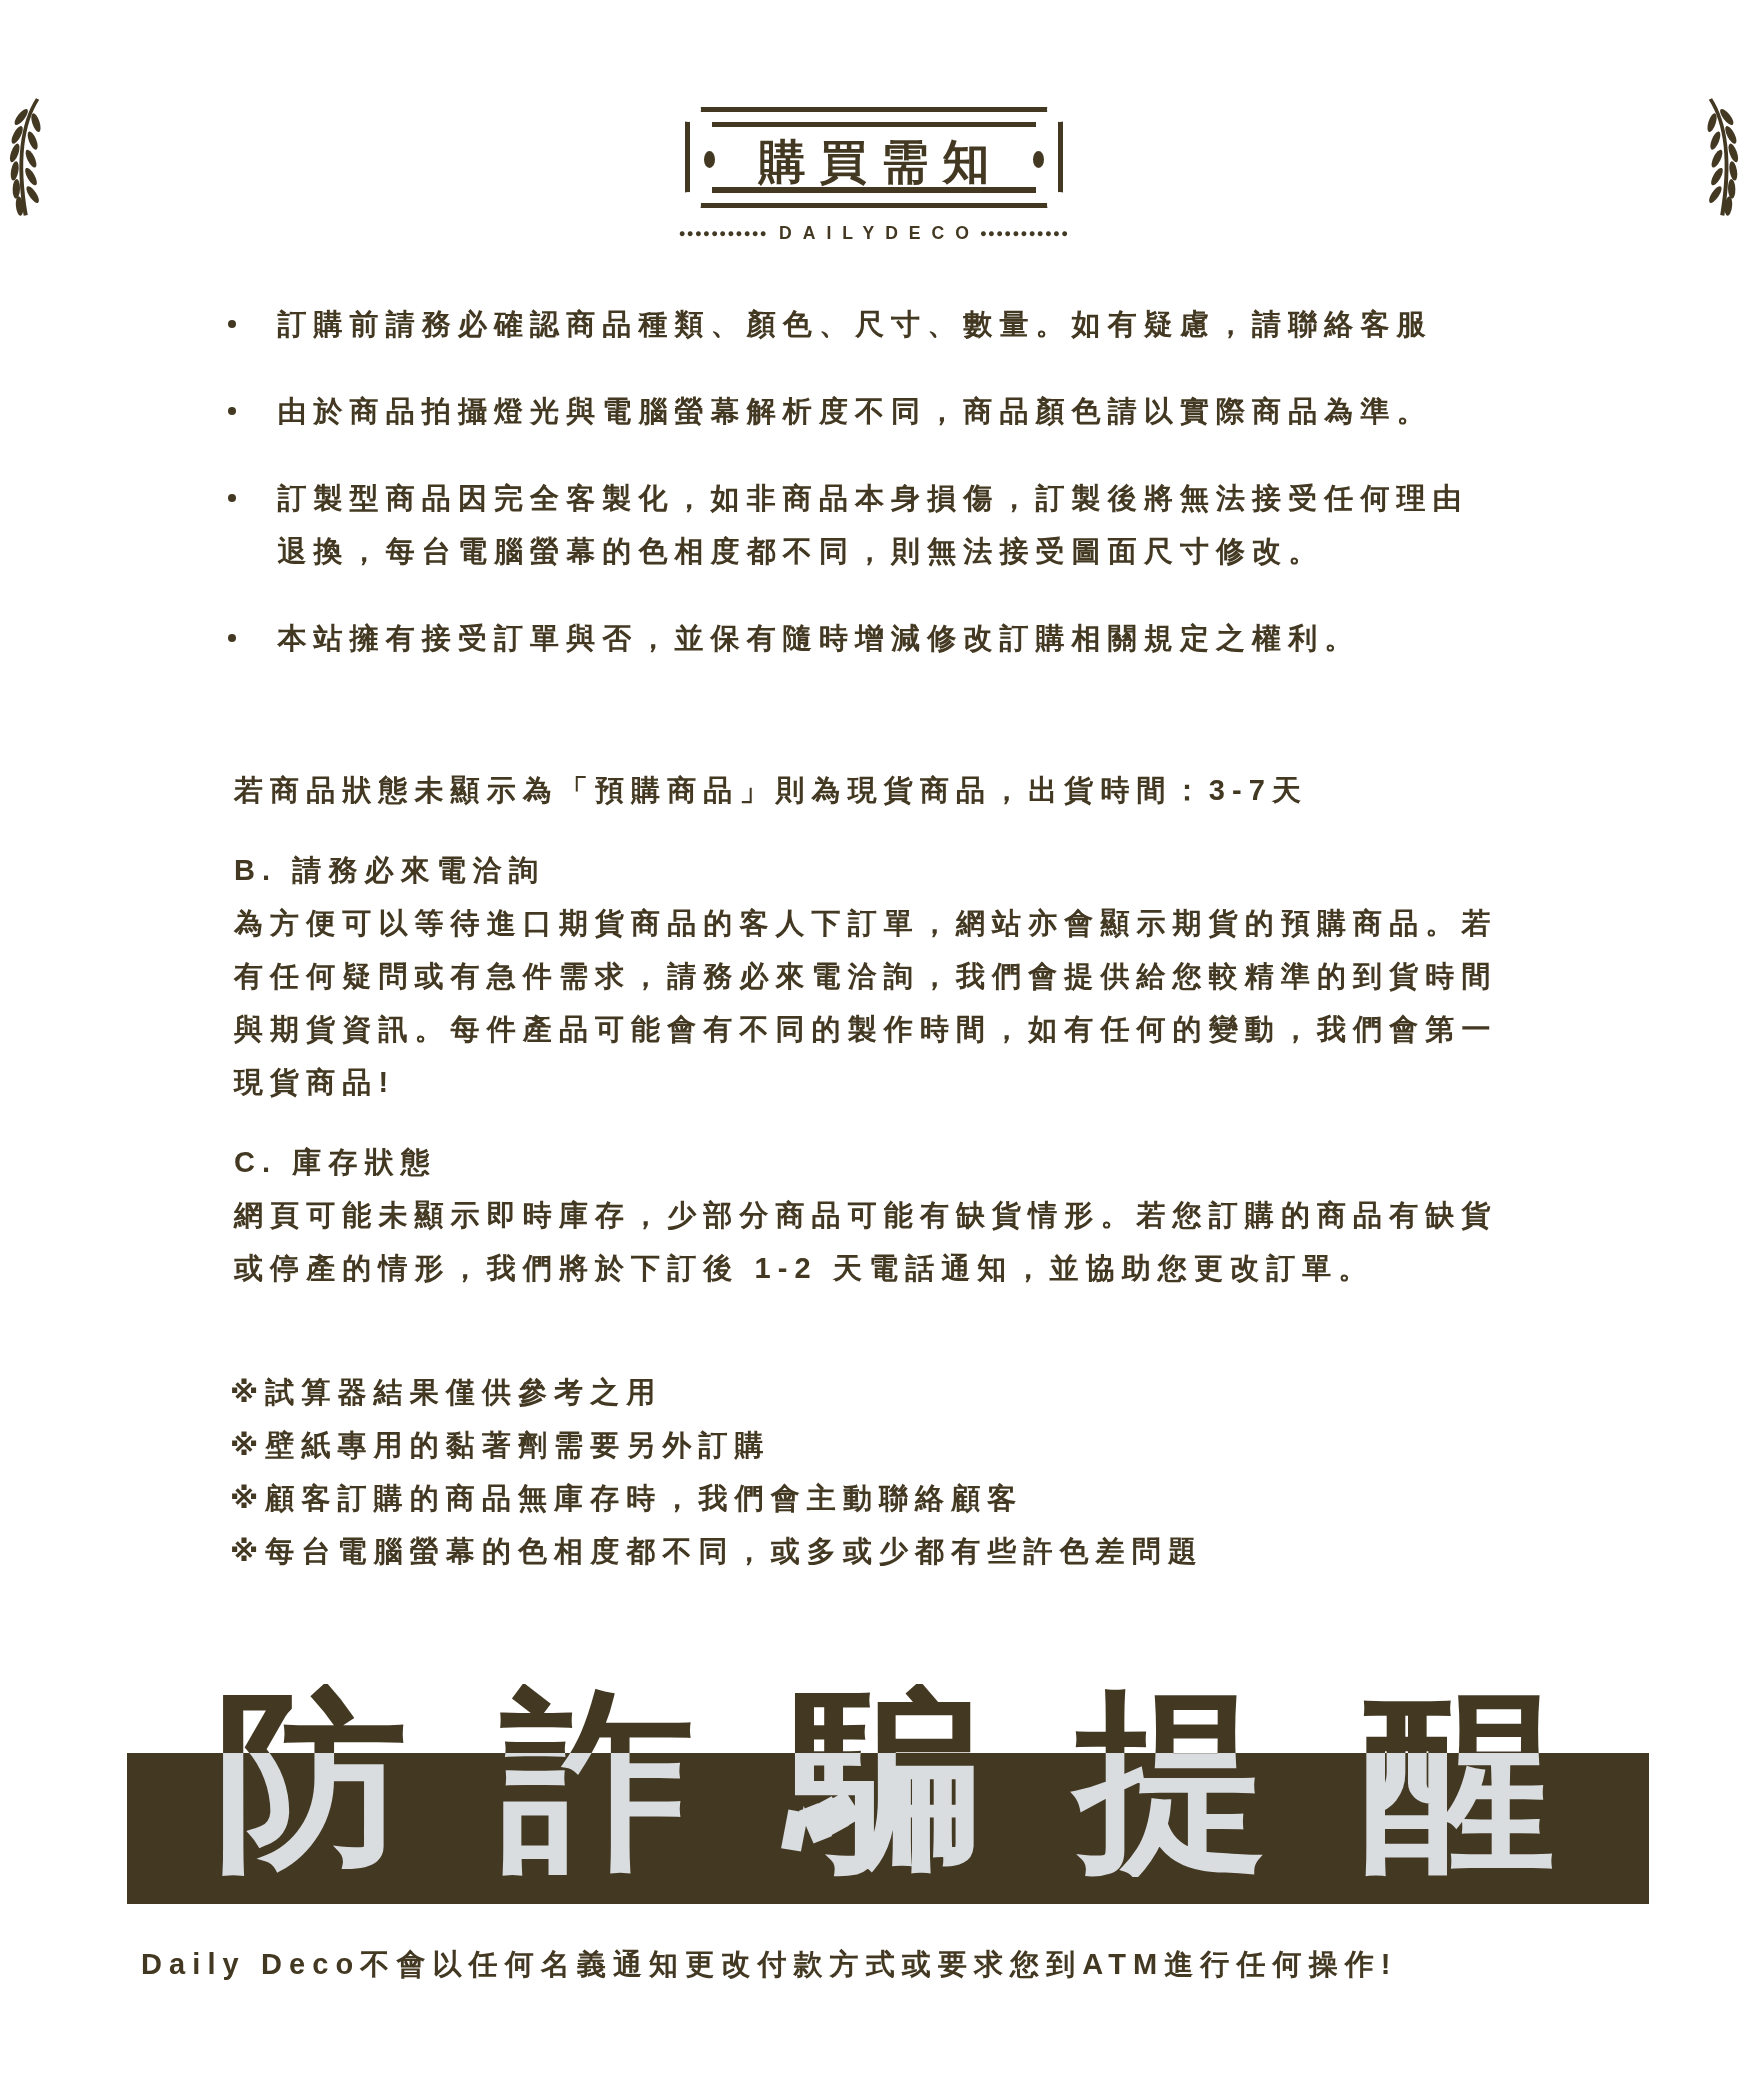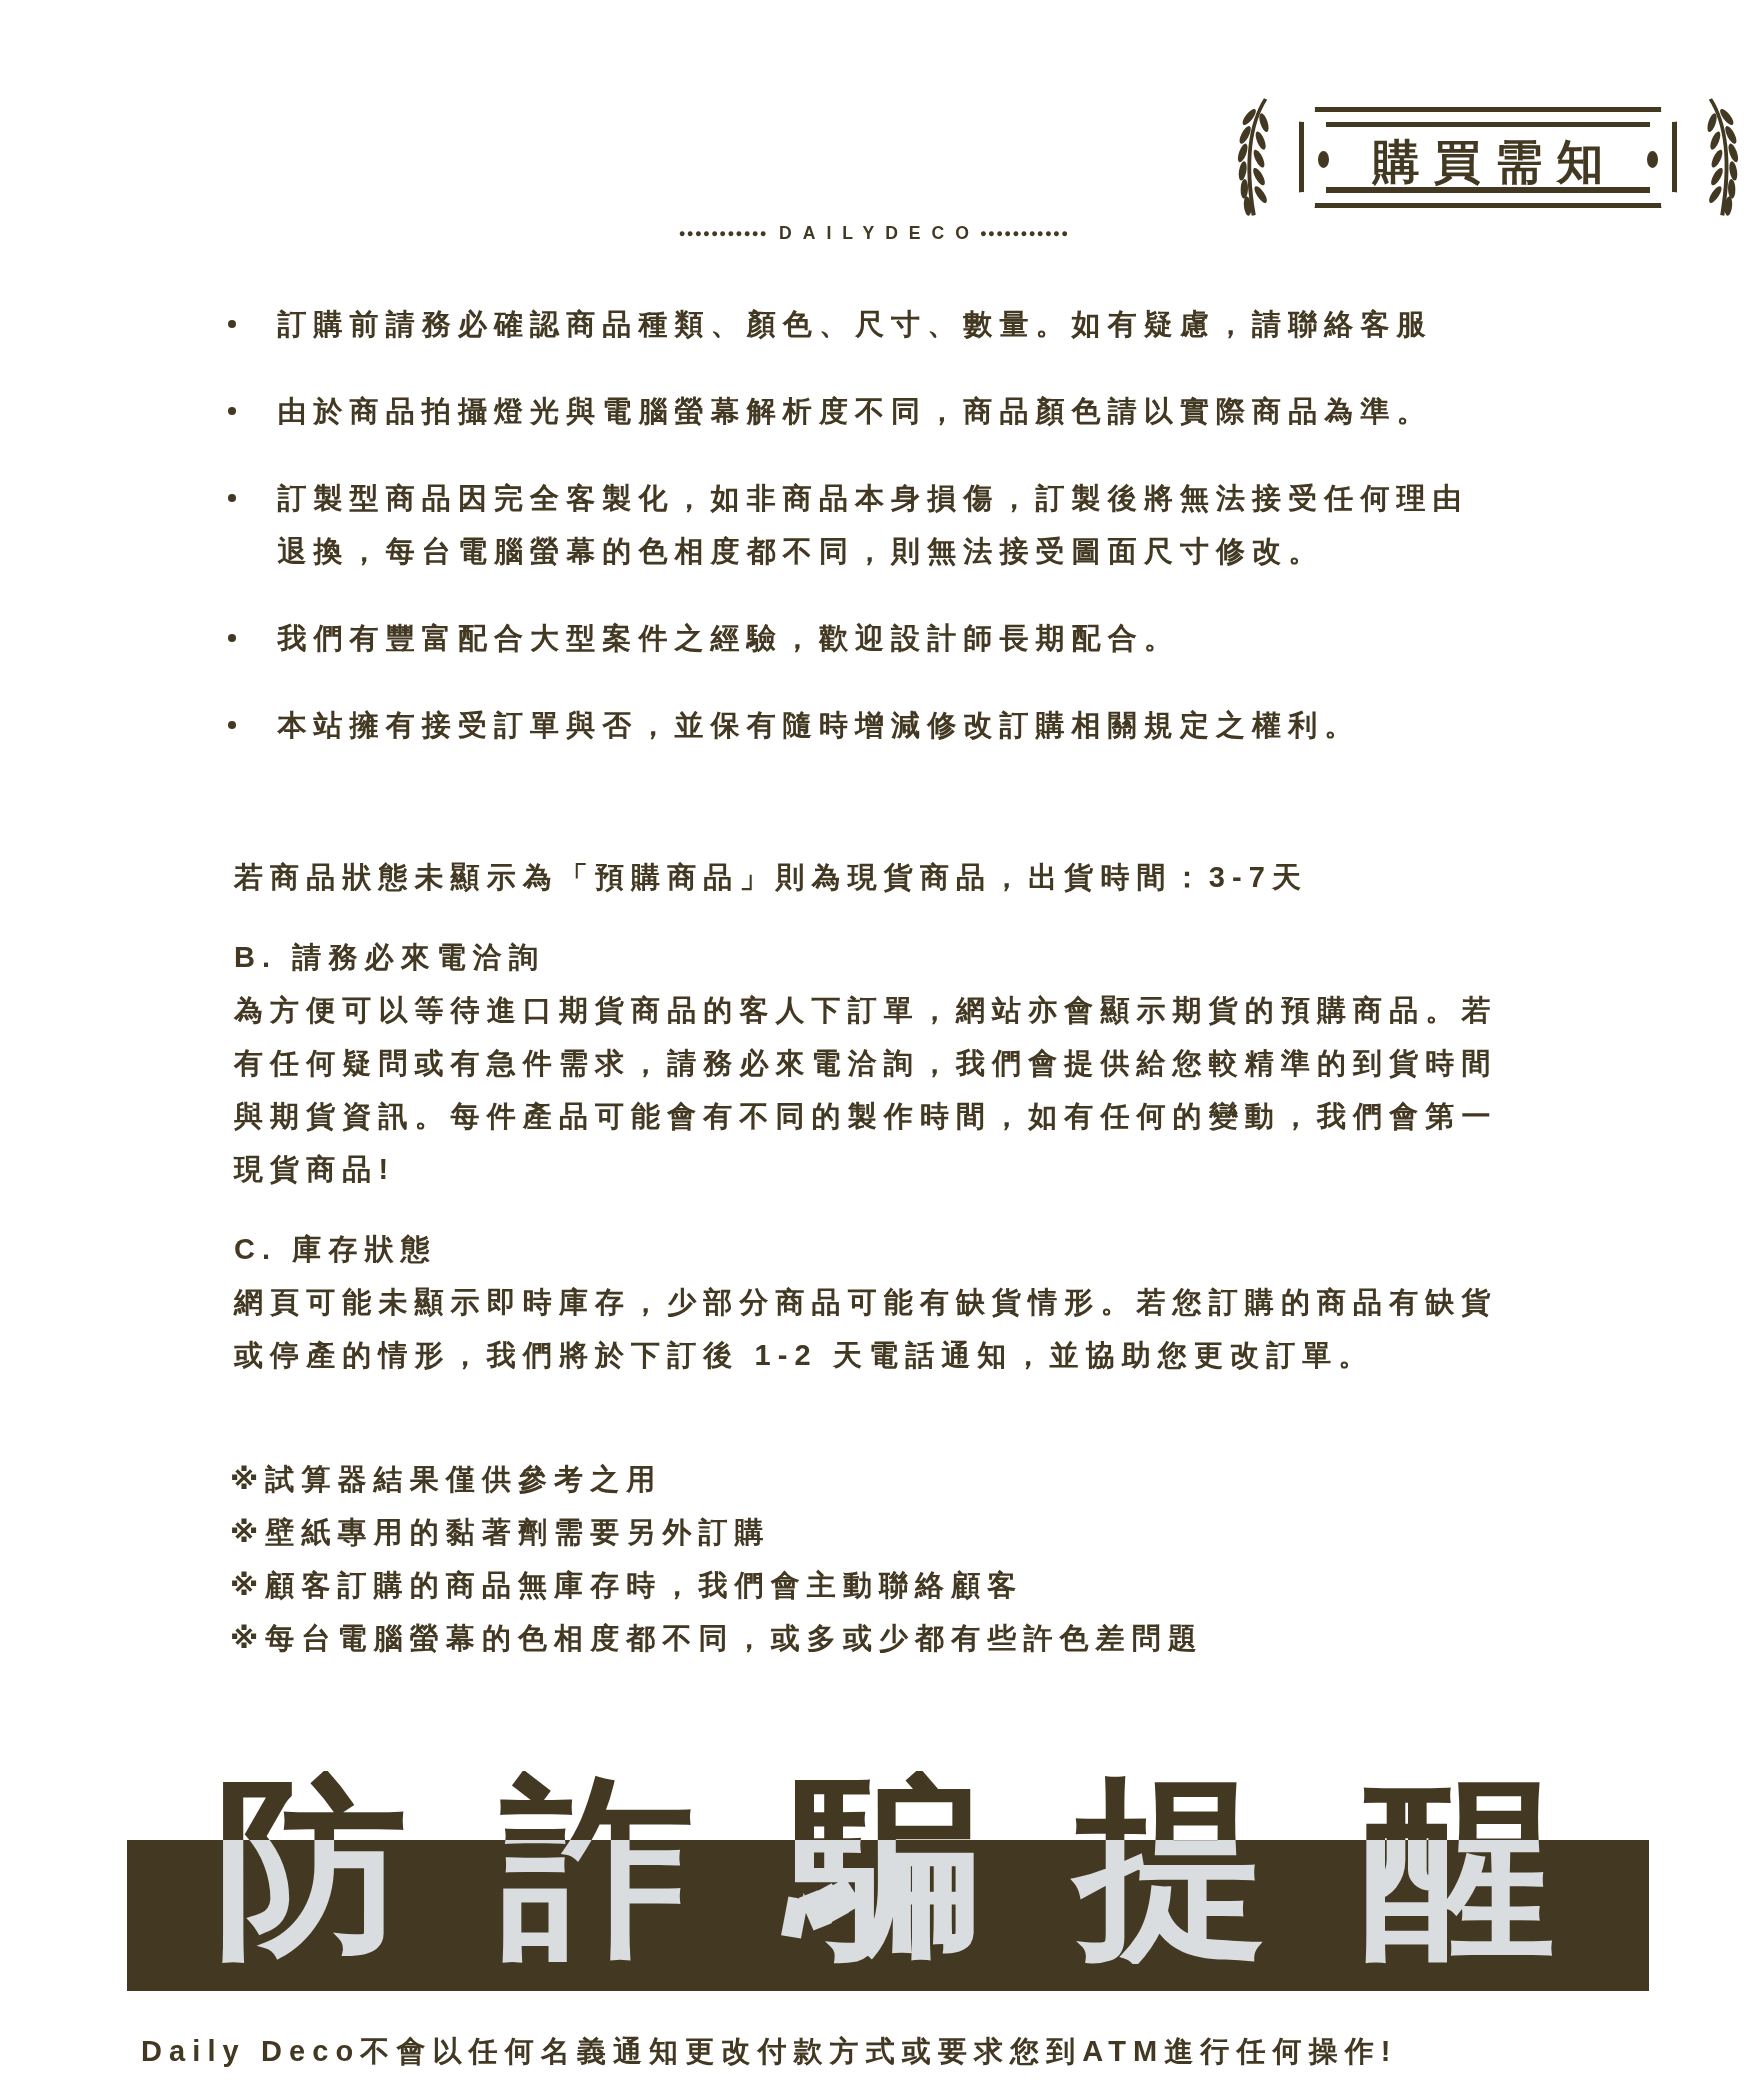--- a/index.html
+++ b/index.html
@@ -4,21 +4,21 @@
 <style>
   html,body{margin:0;padding:0;}
   body{
     width:1748px;height:3084px;background:#ffffff;overflow:hidden;
     font-family:"Liberation Sans","DejaVu Sans",sans-serif;
     color:#433822;font-weight:700;
   }
   .page{position:relative;width:1748px;height:3084px;}
 
   
-  .badge-wrap{margin-top:92px;display:flex;justify-content:flex-end;align-items:center;gap:22px;height:130px;}
+  .badge-wrap{margin-top:92px;display:flex;justify-content:space-between;align-items:center;gap:22px;height:130px;}
   .laurel{width:49px;height:126px;flex:none;}
   .laurel svg{width:100%;height:100%;}
   .laurel.right svg{transform:scaleX(-1);}
   .plaque{
     position:relative;box-sizing:border-box;width:378px;height:101px;
     border:5.9px solid #433822;border-radius:4.2px;
     display:flex;align-items:center;justify-content:space-between;
     padding:0 14.3px;
   }
   .notch{position:absolute;width:25px;height:25px;background:#ffffff;border-radius:50%;}
@@ -136,24 +136,20 @@
     </div>
     <div class="notice">
       <div class="notice-dot"></div>
       <div>
         <div class="t">訂製型商品因完全客製化，如非商品本身損傷，訂製後將無法接受任何理由</div>
         <div class="t">退換，每台電腦螢幕的色相度都不同，則無法接受圖面尺寸修改。</div>
       </div>
     </div>
     <div class="notice">
       <div class="notice-dot"></div>
-      <div class="t">我們有豐富配合大型案件之經驗，歡迎設計師長期配合。</div>
-    </div>
-    <div class="notice">
-      <div class="notice-dot"></div>
       <div class="t">本站擁有接受訂單與否，並保有隨時增減修改訂購相關規定之權利。</div>
     </div>
   </div>
 
   <div class="sections">
     <div class="section">
       <div class="t">若商品狀態未顯示為「預購商品」則為現貨商品，出貨時間：3-7天</div>
     </div>
     <div class="section">
       <div class="t">B. 請務必來電洽詢</div>

